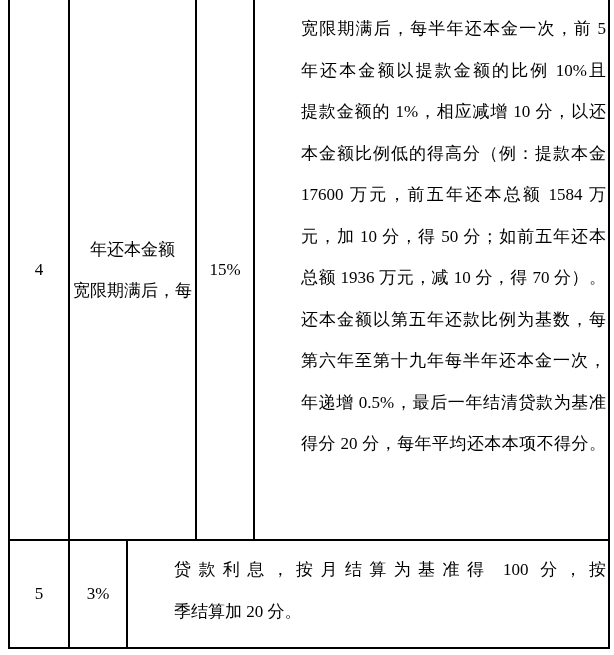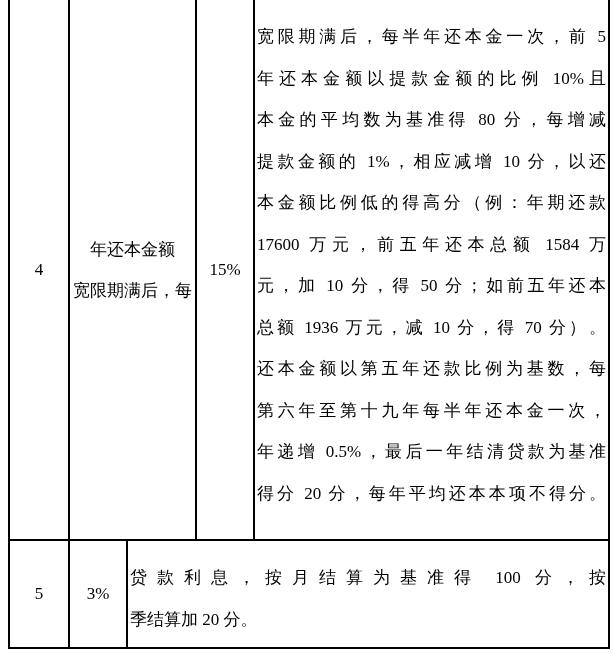--- a/index.html
+++ b/index.html
@@ -50,29 +50,30 @@
     flex-direction: column;
     justify-content: center;
     align-items: center;
     text-align: center;
   }
   .c-no     { width: 60px; }
   .c-item   { width: 127px; line-height: 41px; }
   .c-weight { width: 58px; }
   .c-desc {
     flex: 1;
-    padding: 16px 2px;
+    padding: 8px 2px;
+    margin-left: 44px;
   }
   .desc-4 {
     line-height: 41.5px;
   }
   .desc-5 {
     display: flex;
     flex-direction: column;
-    justify-content: space-between;
+    justify-content: flex-start;
     line-height: 42px;
   }
   .jline {
     text-align: justify;
     text-align-last: justify;
   }
   .jline.endline {
     text-align-last: left;
   }
   .iline { display: block; }
@@ -89,23 +90,22 @@
     <div class="cell c-item">
       <span class="iline">年还本金额</span>
       <span class="iline">宽限期满后，每</span>
     </div>
     <div class="cell c-weight">
       <span>15%</span>
     </div>
     <div class="cell c-desc desc-4">
       <div class="jline">宽限期满后，每半年还本金一次，前 5</div>
       <div class="jline">年还本金额以提款金额的比例 10%且</div>
-      <div class="jline">本金的平均数为基准得 80 分，每增减</div>
       <div class="jline">提款金额的 1%，相应减增 10 分，以还</div>
-      <div class="jline">本金额比例低的得高分（例：年期还款</div>
+      <div class="jline">本金额比例低的得高分（例：提款本金</div>
       <div class="jline">17600 万元，前五年还本总额 1584 万</div>
       <div class="jline">元，加 10 分，得 50 分；如前五年还本</div>
       <div class="jline">总额 1936 万元，减 10 分，得 70 分）。</div>
       <div class="jline">还本金额以第五年还款比例为基数，每</div>
       <div class="jline">第六年至第十九年每半年还本金一次，</div>
       <div class="jline">年递增 0.5%，最后一年结清贷款为基准</div>
       <div class="jline">得分 20 分，每年平均还本本项不得分。</div>
     </div>
   </div>
 

